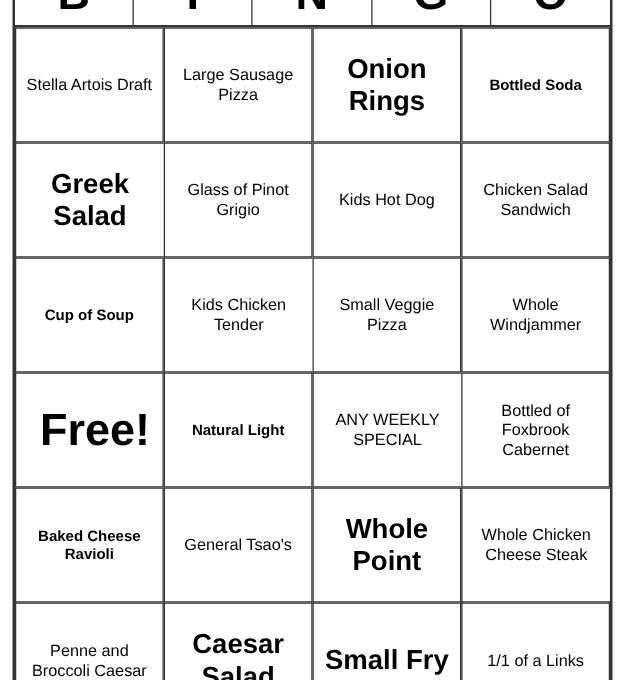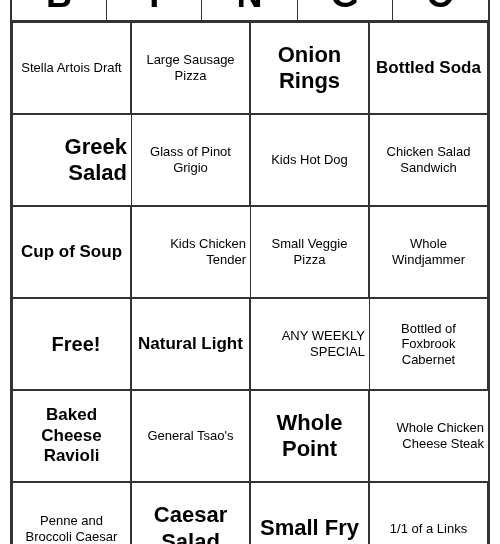--- a/index.html
+++ b/index.html
@@ -55,40 +55,39 @@
       align-items: center;
       justify-content: center;
       padding: 4px;
       height: 92px;
       font-size: 13px;
       line-height: 1.2;
     }
 
     .bingo-cell:nth-child(5n) {
       border-right: none;
-      text-align: right;
     }
 
     .bingo-cell:nth-child(n+21) {
       border-bottom: none;
     }
 
     .bingo-cell.large-text {
       font-size: 22px;
       font-weight: bold;
     }
 
     .bingo-cell.free-cell {
-      font-size: 20px;
+      font-size: 36px;
       font-weight: bold;
       padding-left: 13px;
     }
 
     .bingo-cell.medium-text {
-      font-size: 17px;
+      font-size: 12px;
       font-weight: bold;
     }
   </style>
 </head>
 <body>
 
 <div class="bingo-card">
   <div class="bingo-header">
   <div class="bingo-header-cell">B</div>
       <div class="bingo-header-cell">I</div>

